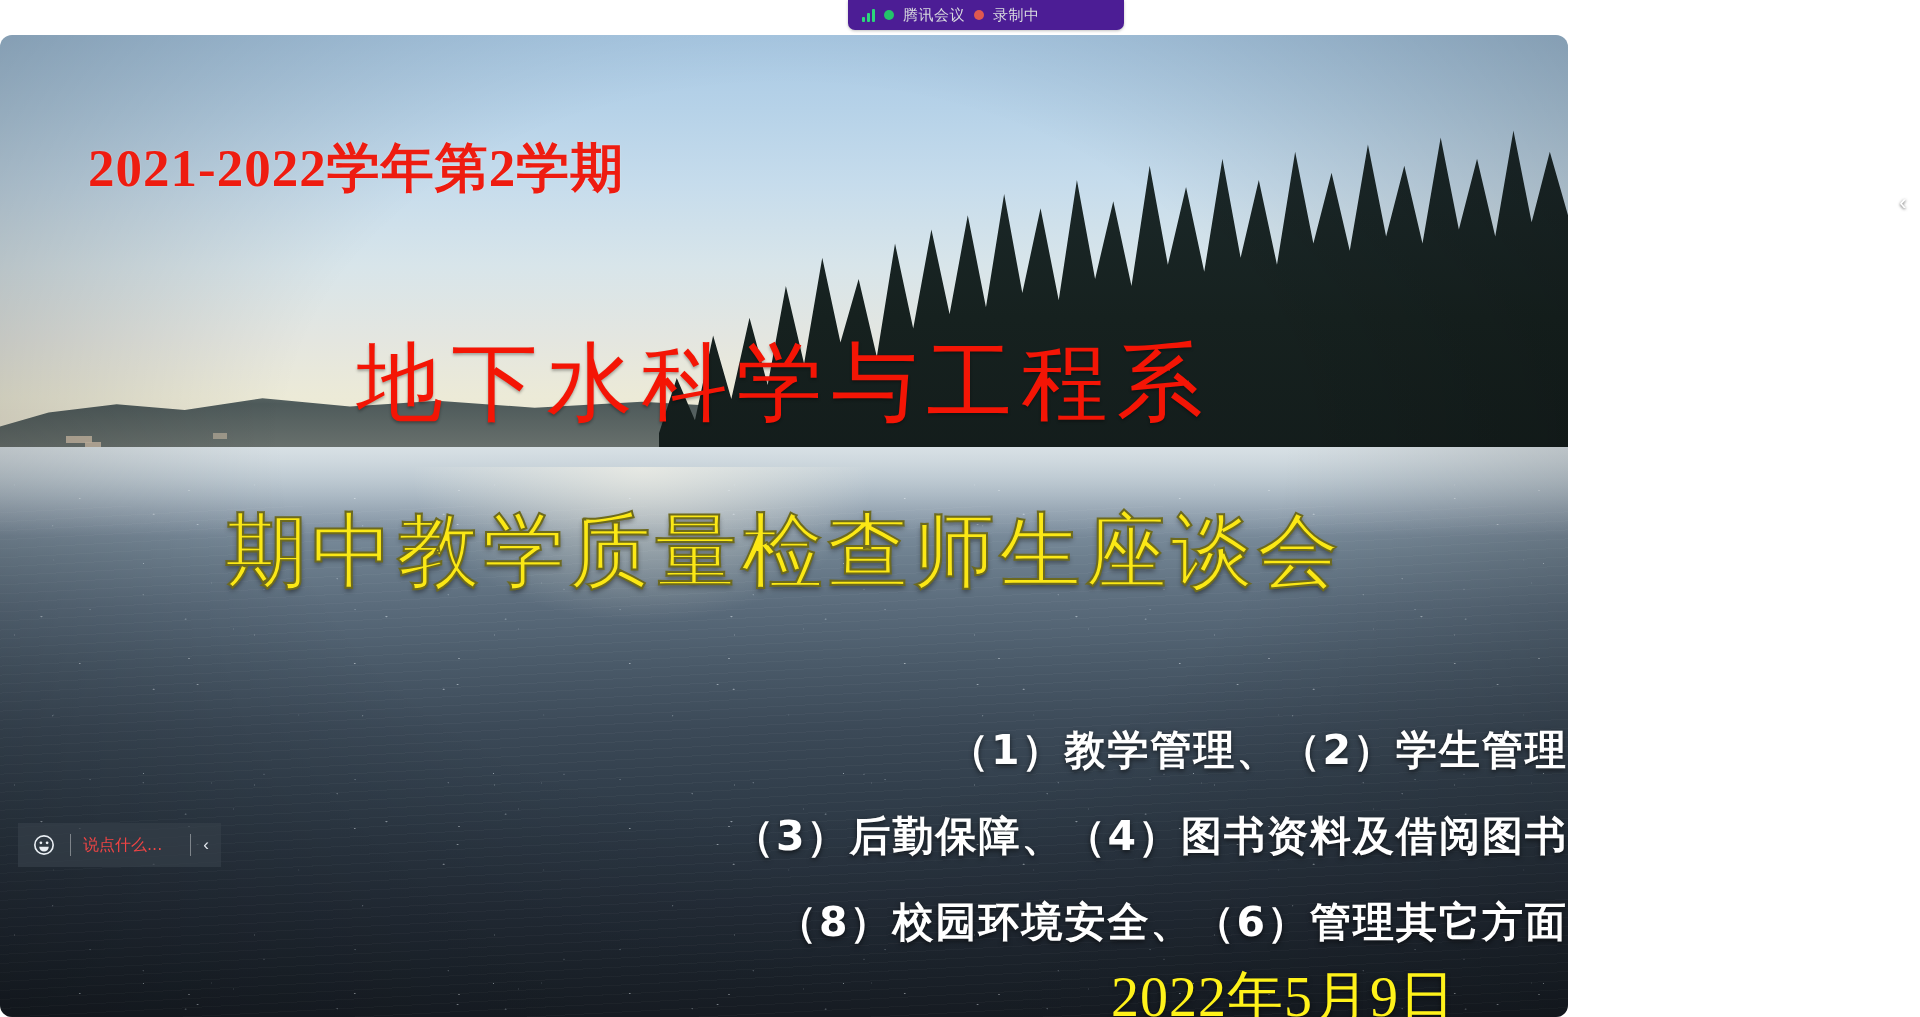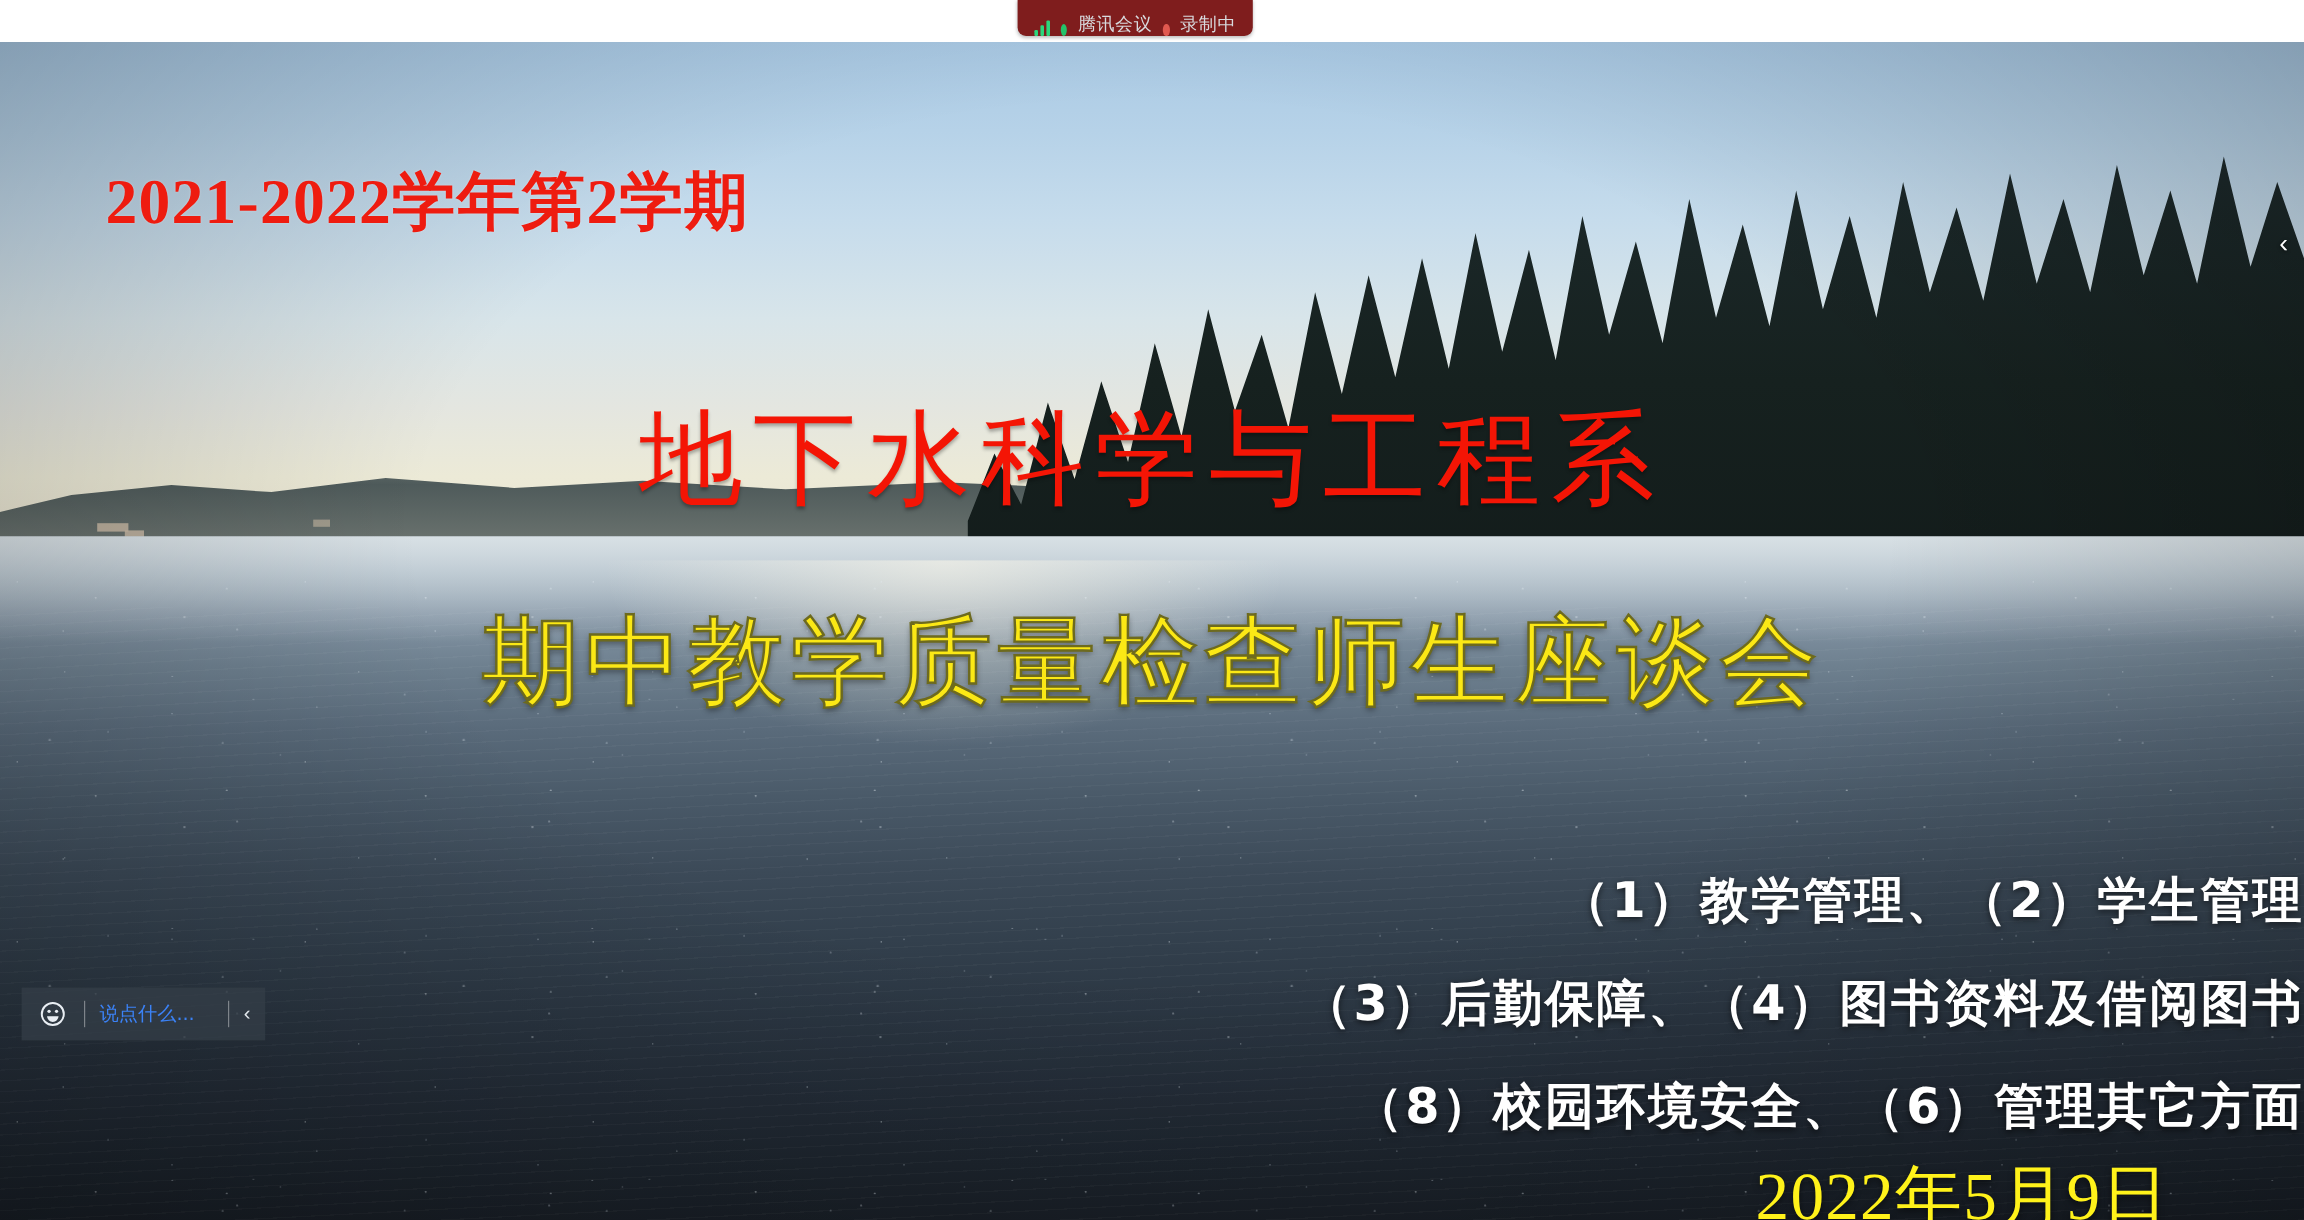--- a/index.html
+++ b/index.html
@@ -9,25 +9,25 @@
     background:#ffffff;
     font-family:"Liberation Sans", sans-serif;
     overflow:hidden;
   }
 
   #app { position:relative; width:1920px; height:1017px; background:#ffffff; }
 
   
   .rec-pill {
     position:absolute; top:0; left:848px;
-    width:196px; height:30px;
-    background:#7f1d1d;
+    width:276px; height:30px;
+    background:#4c1d95;
     border-bottom-left-radius:7px;
     border-bottom-right-radius:7px;
-    display:flex; align-items:flex-end; gap:9px;
+    display:flex; align-items:center; gap:9px;
     padding:0 14px;
     box-shadow:0 1px 3px rgba(0,0,0,.25);
     z-index:40;
   }
   .sig-bars { display:flex; align-items:flex-end; gap:2px; height:13px; }
   .sig-bars i { display:block; width:3px; background:#2bd67b; border-radius:1px; }
   .sig-bars i:nth-child(1){ height:5px; }
   .sig-bars i:nth-child(2){ height:9px; }
   .sig-bars i:nth-child(3){ height:13px; }
   .dot { width:10px; height:10px; border-radius:50%; display:inline-block; }
@@ -35,22 +35,23 @@
   .dot.red   { background:#e0584f; }
   .rec-text {
     color:#d8dade; font-size:15px; letter-spacing:.5px;
     font-family:"DejaVu Sans","Liberation Sans", sans-serif;
     white-space:nowrap;
   }
 
   
   .stage {
     position:absolute; left:0; top:35px;
-    width:1920px; height:982px;
+    width:1568px; height:982px;
     overflow:hidden;
+    border-radius:12px;
   }
 
   
   .photo { position:absolute; inset:0; }
 
   
   .photo .sky {
     position:absolute; left:0; top:0; width:100%; height:42%;
     background:linear-gradient(180deg,
       #a9c9e4 0%, #b6d2e8 18%, #c6dcec 36%,
@@ -213,21 +214,21 @@
     width:52px; height:100%;
     display:flex; align-items:center; justify-content:center;
     cursor:pointer;
   }
   .composer .emoji-btn svg { display:block; }
   .composer .sep { width:1px; height:22px; background:rgba(255,255,255,.38); }
   .composer .chat-input {
     flex:1; height:100%;
     display:flex; align-items:center;
     padding:0 12px;
-    color:#3b82f6; font-size:16px;
+    color:#ef4444; font-size:16px;
     font-family:"DejaVu Sans","Liberation Sans", sans-serif;
     white-space:nowrap; overflow:hidden;
     cursor:text;
   }
   .composer .collapse-btn {
     width:30px; height:100%;
     display:flex; align-items:center; justify-content:center;
     color:#e4e9ee; font-size:17px; cursor:pointer;
   }
 

